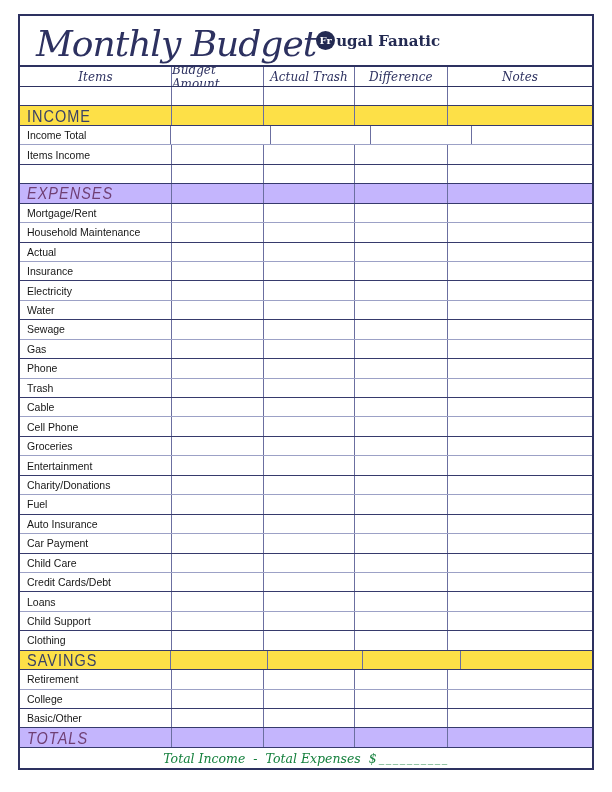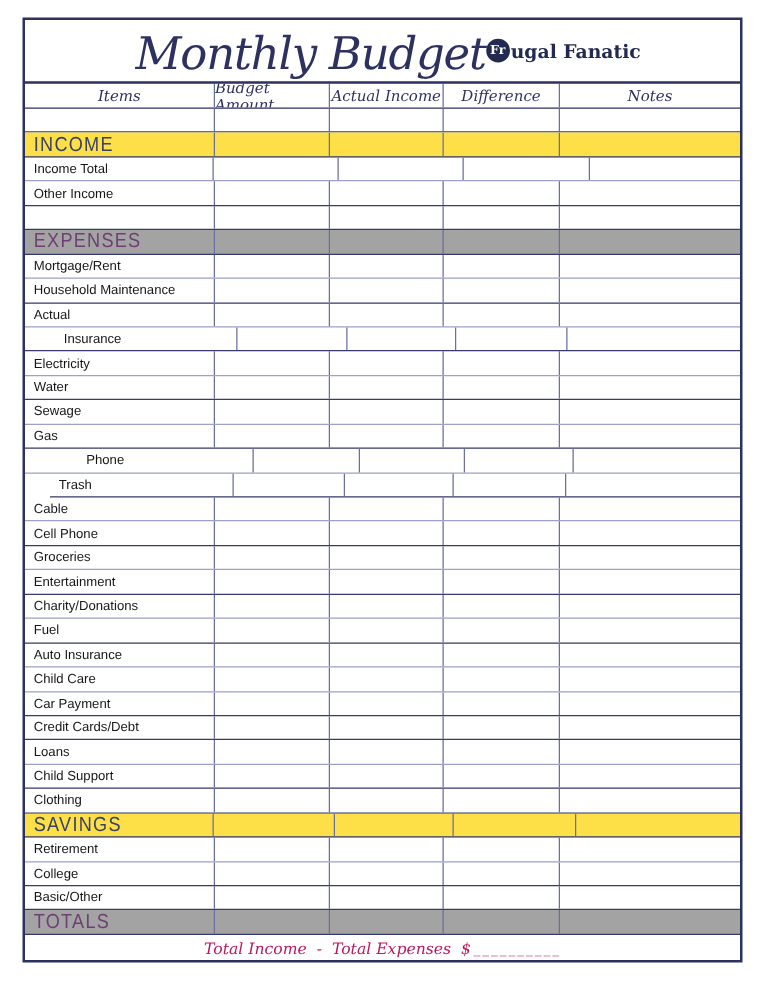--- a/index.html
+++ b/index.html
@@ -20,21 +20,21 @@
     flex-direction: column;
     background: #ffffff;
   }
   
   .title-band {
     height: 49px;
     flex: 0 0 auto;
     border-bottom: 2px solid #2d3160;
     display: flex;
     align-items: center;
-    justify-content: center;
+    justify-content: flex-start;
     position: relative;
     z-index: 2;
   }
   .doc-title {
     font-family: "DejaVu Serif", serif;
     font-style: italic;
     font-size: 36px;
     line-height: 1;
     color: #2d3160;
     margin-left: 16px;
@@ -95,41 +95,41 @@
     align-items: center;
     overflow: hidden;
   }
   .t-row .cell:first-child { border-left: none; padding-left: 7px; }
   .label-text {
     font-size: 10.5px;
     color: #161616;
     white-space: nowrap;
   }
   .t-row.section-gray { background: #fde047; }
-  .t-row.section-pink { background: #a3a3a3; }
+  .t-row.section-pink { background: #c4b5fd; font-style: italic; }
   .section-label {
     font-family: "Liberation Sans", sans-serif;
     font-size: 14.5px;
     letter-spacing: 1px;
     transform: scaleY(1.12);
     white-space: nowrap;
   }
   .section-gray .section-label { color: #3a4166; }
   .section-pink .section-label { color: #6f3f74; }
   
   .footer-row {
     height: 20px;
     flex: 0 0 auto;
     display: flex;
     align-items: center;
     justify-content: center;
     font-family: "DejaVu Serif", serif;
     font-style: italic;
     font-size: 12.5px;
-    color: #be185d;
+    color: #15803d;
     gap: 8px;
   }
   .dash-blank { letter-spacing: 1.5px; font-size: 11px; }
 </style>
 </head>
 <body>
 
 <div class="page">
   <div class="sheet">
 
@@ -137,21 +137,21 @@
       <div class="doc-title">Monthly Budget</div>
       <div class="brand">
         <span class="brand-circle">Fr</span>
         <span>ugal Fanatic</span>
       </div>
     </div>
 
     <div class="col-header grid5">
       <div class="hcell">Items</div>
       <div class="hcell">Budget Amount</div>
-      <div class="hcell">Actual Income</div>
+      <div class="hcell">Actual Trash</div>
       <div class="hcell">Difference</div>
       <div class="hcell">Notes</div>
     </div>
 
     <div class="rows" id="rows">
         <div class="t-row grid5" style="border-bottom: 1px solid rgb(54, 58, 108);">
           <div class="cell">
             <span class="label-text"></span>
           </div>
           <div class="cell"></div>
@@ -172,21 +172,21 @@
           <div class="cell">
             <span class="label-text">Income Total</span>
           </div>
           <div class="cell"></div>
           <div class="cell"></div>
           <div class="cell"></div>
           <div class="cell"></div>
         </div>
         <div class="t-row grid5" style="border-bottom: 1px solid rgb(54, 58, 108);">
           <div class="cell">
-            <span class="label-text">Other Income</span>
+            <span class="label-text">Items Income</span>
           </div>
           <div class="cell"></div>
           <div class="cell"></div>
           <div class="cell"></div>
           <div class="cell"></div>
         </div>
         <div class="t-row grid5" style="border-bottom: 1px solid rgb(54, 58, 108);">
           <div class="cell">
             <span class="label-text"></span>
           </div>
@@ -224,21 +224,21 @@
         </div>
         <div class="t-row grid5" style="border-bottom: 1px solid rgb(156, 161, 198);">
           <div class="cell">
             <span class="label-text">Actual</span>
           </div>
           <div class="cell"></div>
           <div class="cell"></div>
           <div class="cell"></div>
           <div class="cell"></div>
         </div>
-        <div class="t-row grid5" style="border-bottom: 1px solid rgb(54, 58, 108); padding-left: 24px;">
+        <div class="t-row grid5" style="border-bottom: 1px solid rgb(54, 58, 108);">
           <div class="cell">
             <span class="label-text">Insurance</span>
           </div>
           <div class="cell"></div>
           <div class="cell"></div>
           <div class="cell"></div>
           <div class="cell"></div>
         </div>
         <div class="t-row grid5" style="border-bottom: 1px solid rgb(156, 161, 198);">
           <div class="cell">
@@ -269,30 +269,30 @@
         </div>
         <div class="t-row grid5" style="border-bottom: 1px solid rgb(54, 58, 108);">
           <div class="cell">
             <span class="label-text">Gas</span>
           </div>
           <div class="cell"></div>
           <div class="cell"></div>
           <div class="cell"></div>
           <div class="cell"></div>
         </div>
-        <div class="t-row grid5" style="border-bottom: 1px solid rgb(156, 161, 198); padding-left: 42px;">
+        <div class="t-row grid5" style="border-bottom: 1px solid rgb(156, 161, 198);">
           <div class="cell">
             <span class="label-text">Phone</span>
           </div>
           <div class="cell"></div>
           <div class="cell"></div>
           <div class="cell"></div>
           <div class="cell"></div>
         </div>
-        <div class="t-row grid5" style="border-bottom: 1px solid rgb(54, 58, 108); margin-left: 20px;">
+        <div class="t-row grid5" style="border-bottom: 1px solid rgb(54, 58, 108);">
           <div class="cell">
             <span class="label-text">Trash</span>
           </div>
           <div class="cell"></div>
           <div class="cell"></div>
           <div class="cell"></div>
           <div class="cell"></div>
         </div>
         <div class="t-row grid5" style="border-bottom: 1px solid rgb(156, 161, 198);">
           <div class="cell">
@@ -350,32 +350,32 @@
         </div>
         <div class="t-row grid5" style="border-bottom: 1px solid rgb(156, 161, 198);">
           <div class="cell">
             <span class="label-text">Auto Insurance</span>
           </div>
           <div class="cell"></div>
           <div class="cell"></div>
           <div class="cell"></div>
           <div class="cell"></div>
         </div>
+        <div class="t-row grid5" style="border-bottom: 1px solid rgb(54, 58, 108);">
+          <div class="cell">
+            <span class="label-text">Car Payment</span>
+          </div>
+          <div class="cell"></div>
+          <div class="cell"></div>
+          <div class="cell"></div>
+          <div class="cell"></div>
+        </div>
         <div class="t-row grid5" style="border-bottom: 1px solid rgb(156, 161, 198);">
           <div class="cell">
             <span class="label-text">Child Care</span>
-          </div>
-          <div class="cell"></div>
-          <div class="cell"></div>
-          <div class="cell"></div>
-          <div class="cell"></div>
-        </div>
-        <div class="t-row grid5" style="border-bottom: 1px solid rgb(54, 58, 108);">
-          <div class="cell">
-            <span class="label-text">Car Payment</span>
           </div>
           <div class="cell"></div>
           <div class="cell"></div>
           <div class="cell"></div>
           <div class="cell"></div>
         </div>
         <div class="t-row grid5" style="border-bottom: 1px solid rgb(54, 58, 108);">
           <div class="cell">
             <span class="label-text">Credit Cards/Debt</span>
           </div>

